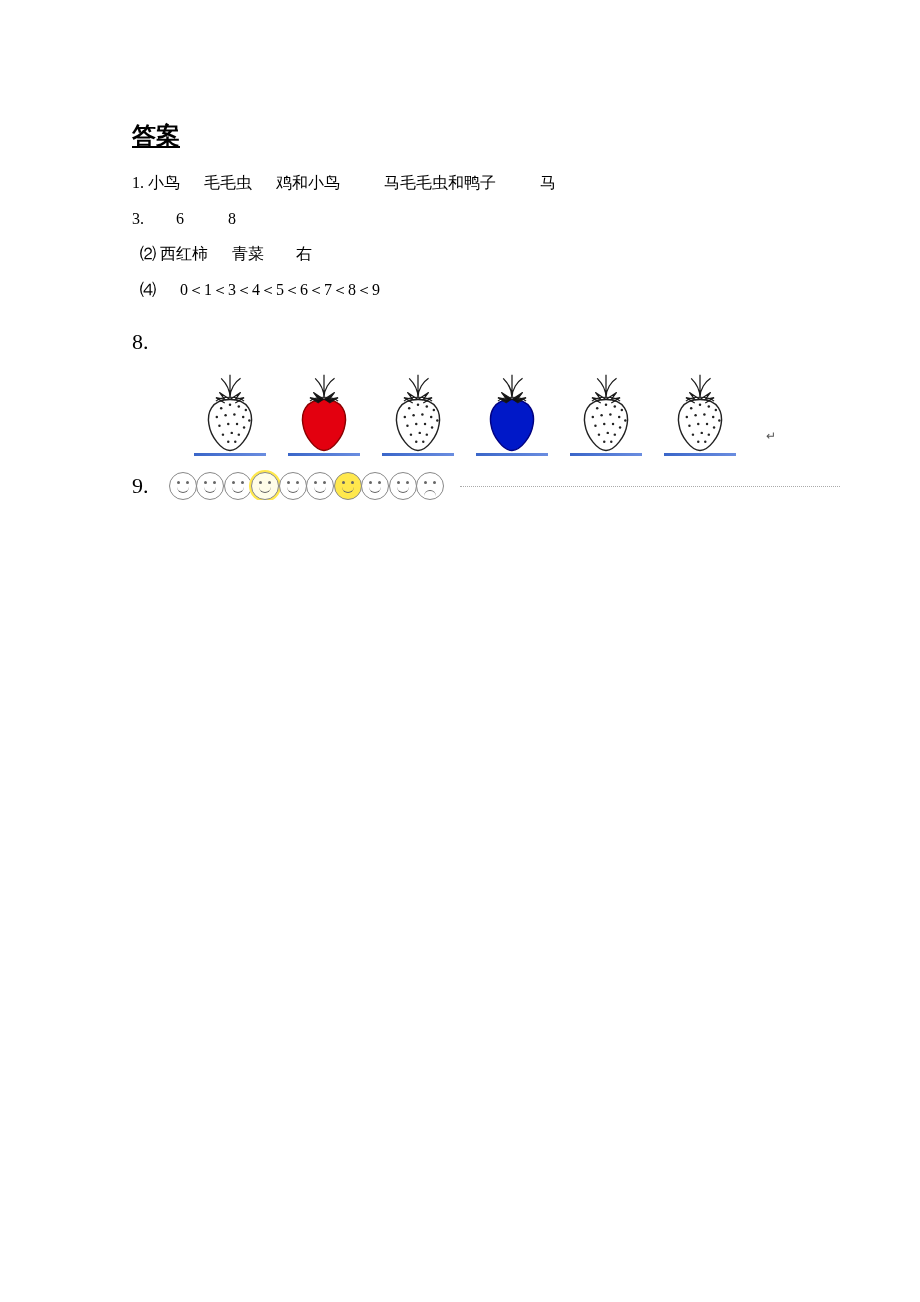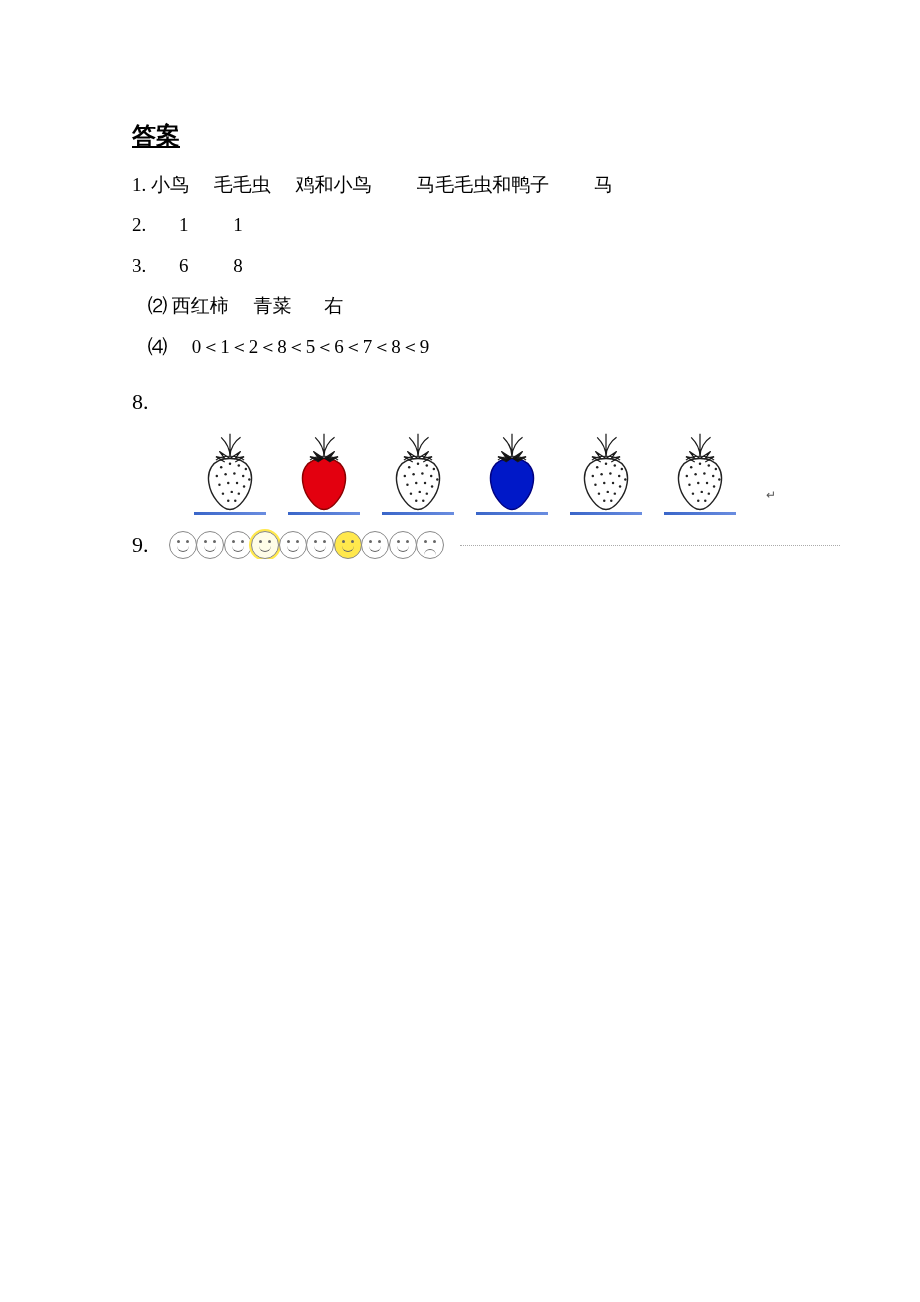--- a/index.html
+++ b/index.html
@@ -15,25 +15,25 @@
     padding: 120px 80px 0 132px;
   }
   .title {
     font-size: 24px;
     font-weight: bold;
     text-decoration: underline;
     margin-bottom: 18px;
   }
   .line {
     margin: 10px 0;
-    font-size: 19px;
+    font-size: 16px;
     line-height: 1.6;
   }
   .indent {
-    margin-left: 16px;
+    margin-left: 8px;
   }
   .num8 {
     font-size: 22px;
     margin-top: 22px;
     margin-bottom: 6px;
   }
   .strawberries {
     display: flex;
     align-items: flex-end;
     gap: 18px;
@@ -145,25 +145,20 @@
 
   <div class="line">
     <span>1.</span>
     <span>小鸟</span><span class="gap-sm"></span>
     <span>毛毛虫</span><span class="gap-sm"></span>
     <span>鸡和小鸟</span><span class="gap-lg"></span>
     <span>马毛毛虫和鸭子</span><span class="gap-lg"></span>
     <span>马</span>
   </div>
 
-  <div class="line">
-    <span>2.</span><span class="gap-md"></span>
-    <span>1</span><span class="gap-lg"></span>
-    <span>1</span>
-  </div>
 
   <div class="line">
     <span>3.</span><span class="gap-md"></span>
     <span>6</span><span class="gap-lg"></span>
     <span>8</span>
   </div>
 
 
 
   <div class="line indent">
@@ -171,21 +166,21 @@
     <span>西红柿</span><span class="gap-sm"></span>
     <span>青菜</span><span class="gap-md"></span>
     <span>右</span>
   </div>
 
 
 
 
   <div class="line indent">
     <span>⑷</span><span class="gap-sm"></span>
-    <span>0＜1＜2＜8＜5＜6＜7＜8＜9</span>
+    <span>0＜1＜3＜4＜5＜6＜7＜8＜9</span>
   </div>
 
   <div class="line num8">8.</div>
 
   <div class="strawberries" id="strawberry-row">
   <div class="strawberry">
   <svg viewBox="0 0 80 100">
     <path d="M40 38 C18 38 14 54 16 66 C18 80 30 96 40 96 C50 96 62 80 64 66 C66 54 62 38 40 38 Z" fill="#fff" stroke="#222" stroke-width="1.6"></path>
     <circle cx="30" cy="48" r="1.4" fill="#222"></circle>
           <circle cx="40" cy="44" r="1.4" fill="#222"></circle>

